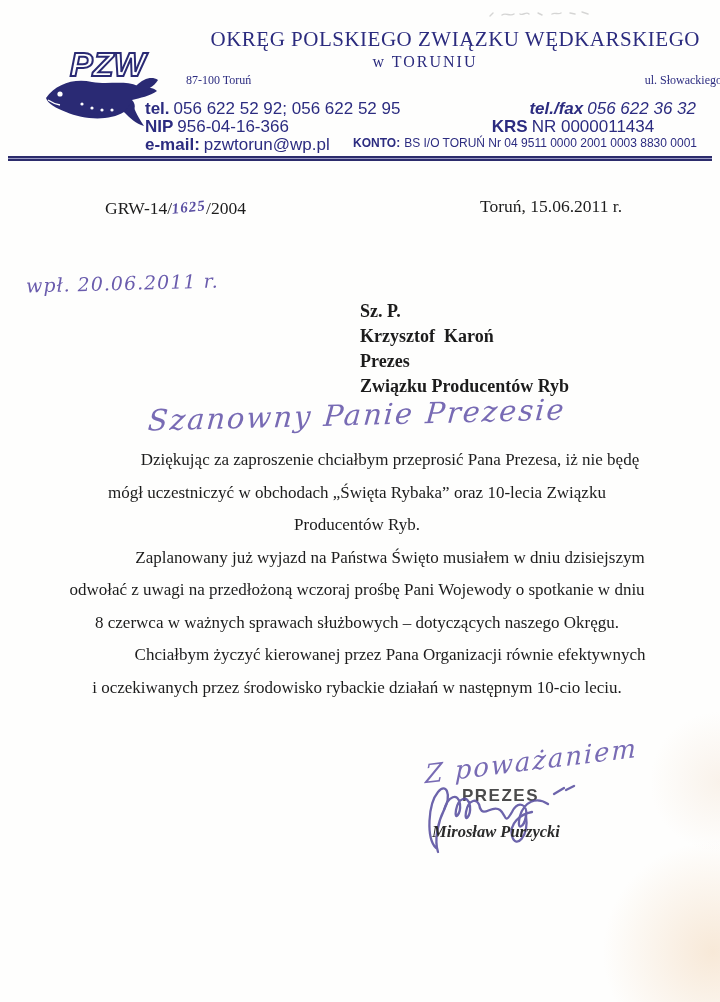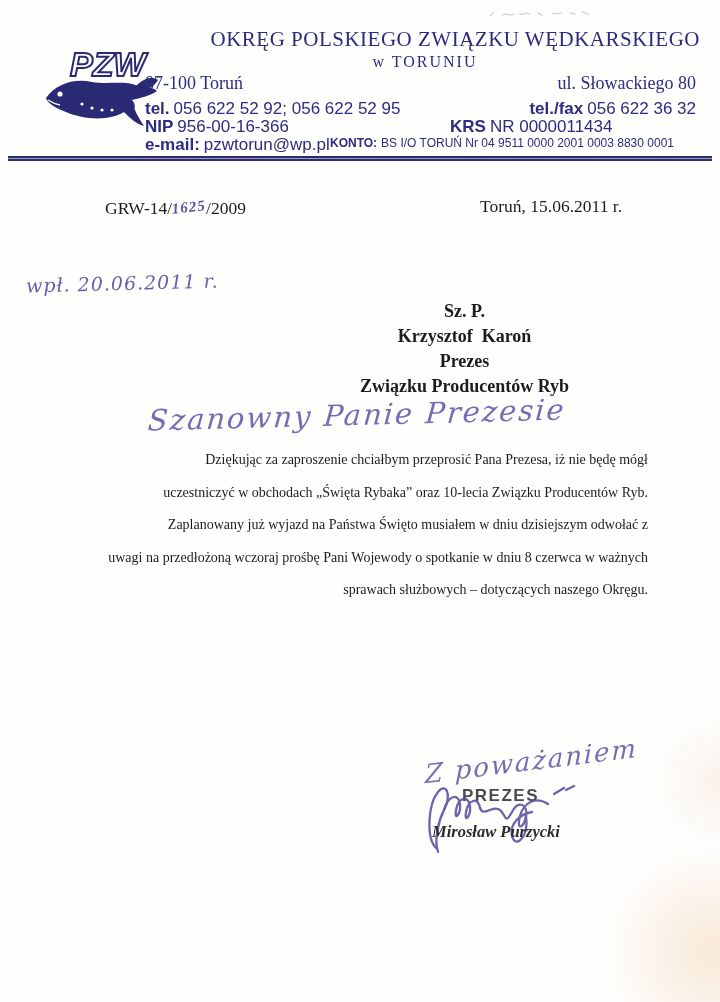--- a/index.html
+++ b/index.html
@@ -11,21 +11,21 @@
       radial-gradient(circle at 99% 95%, rgba(242,215,185,0.55), rgba(242,215,185,0) 110px),
       radial-gradient(circle at 100% 78%, rgba(240,220,200,0.35), rgba(240,220,200,0) 70px),
       #fefefd;
     font-family:"Liberation Serif", serif;
     color:#1c1c1c;
     overflow:hidden;
   }
   .abs{position:absolute;}
   .sansline{font-family:"Liberation Sans", sans-serif;font-size:17px;color:#2c2c80;white-space:nowrap;}
   .sansline .lbl{font-weight:bold;margin-right:4px;}
-  .serifline{font-size:18px;color:#2c2c80;white-space:nowrap;}
+  .serifline{font-size:12px;color:#2c2c80;white-space:nowrap;margin-left:41px;}
   .org-title{font-size:21px;letter-spacing:0.5px;color:#2b2b7e;text-align:center;white-space:nowrap;}
   .org-sub{font-size:16px;letter-spacing:2px;color:#2b2b7e;text-align:center;}
   .rule{
     left:8px;top:156px;width:704px;height:5px;
     background:linear-gradient(to bottom,#2c2c6c 0 2px,#9b9bc4 2px 3px,#2c2c6c 3px 5px);
   }
   .refline{font-size:17.5px;white-space:nowrap;}
   .hand-number{
     font-style:italic;font-weight:bold;font-size:15px;color:#5a4fa2;
     display:inline-block;transform:rotate(-6deg) translateY(-2px);letter-spacing:1px;
@@ -33,22 +33,22 @@
   .dateline{font-size:17.5px;white-space:nowrap;}
   .handwriting{
     color:#6a5cad;font-style:italic;
     font-family:"DejaVu Serif", serif;
     white-space:nowrap;
   }
   .received{font-size:19px;letter-spacing:1px;transform:rotate(-1.5deg);}
   .salutation{font-size:29px;letter-spacing:2px;transform:rotate(-1.5deg) skewX(-6deg);opacity:.9;}
   .valediction{font-size:26px;letter-spacing:2px;transform:rotate(-7deg) skewX(-8deg);opacity:.9;}
   .recipient{font-weight:bold;font-size:18px;line-height:25px;}
-  .recipient div{white-space:pre-wrap;text-align:center;}
-  .body-text{width:582px;font-size:14px;line-height:32.5px;text-align:right;}
+  .recipient div{white-space:pre-wrap;}
+  .body-text{width:582px;font-size:17px;line-height:32.5px;text-align:center;}
   .body-text p{margin:0;text-indent:66px;}
   .stamp-title{
     font-family:"Liberation Sans", sans-serif;font-weight:bold;font-size:17px;
     color:#4b4b4b;letter-spacing:1.5px;white-space:nowrap;
   }
   .signer-name{font-weight:bold;font-style:italic;font-size:16.5px;color:#2b2b2b;white-space:nowrap;}
   .logo-box{left:40px;top:42px;width:122px;height:102px;}
   .smudge{left:486px;top:6px;opacity:0.35;}
 </style>
 </head>
@@ -81,59 +81,60 @@
 
   <div class="abs org-title" style="left:150px;top:27px;width:550px;text-align:right;">OKRĘG POLSKIEGO ZWIĄZKU WĘDKARSKIEGO</div>
   <div class="abs org-sub" style="left:150px;top:53px;width:550px;">w TORUNIU</div>
 
   <div class="abs serifline" style="left:145px;top:73px;">87-100 Toruń</div>
   <div class="abs serifline" style="left:450px;top:73px;width:246px;text-align:right;">ul. Słowackiego 80</div>
 
   <div class="abs sansline" style="left:145px;top:99px;">
     <span class="lbl">tel.</span><span>056 622 52 92; 056 622 52 95</span>
   </div>
-  <div class="abs sansline" style="left:450px;top:99px;width:246px;text-align:right;">
+  <div class="abs sansline" style="left:450px;top:99px;width:246px;text-align:right;font-style:italic;">
     <span class="lbl">tel./fax</span><span>056 622 36 32</span>
   </div>
 
   <div class="abs sansline" style="left:145px;top:117px;">
-    <span class="lbl">NIP</span><span>956-00-16-366</span>
+    <span class="lbl">NIP</span><span>956-04-16-366</span>
   </div>
-  <div class="abs sansline" style="left:450px;top:117px;width:246px;text-align:left;">
+  <div class="abs sansline" style="left:450px;top:117px;width:246px;text-align:center;">
     <span class="lbl">KRS</span><span>NR 0000011434</span>
   </div>
 
   <div class="abs sansline" style="left:145px;top:135px;">
     <span class="lbl">e-mail:</span><span>pzwtorun@wp.pl</span>
   </div>
-  <div class="abs sansline" style="left:330px;top:136px;width:367px;text-align:left;font-size:12px;">
+  <div class="abs sansline" style="left:330px;top:136px;width:367px;text-align:right;font-size:12px;">
     <span class="lbl">KONTO:</span><span>BS I/O TORUŃ Nr 04 9511 0000 2001 0003 8830 0001</span>
   </div>
 
   <div class="abs rule"></div>
 
   <div class="abs refline" style="left:105px;top:198px;">
-    <span>GRW-14/</span><span class="hand-number">1625</span><span>/2009</span>
+    <span>GRW-14/</span><span class="hand-number">1625</span><span>/2004</span>
   </div>
   <div class="abs dateline" style="left:480px;top:196px;">Toruń, 15.06.2011 r.</div>
 
   <div class="abs handwriting received" style="left:26px;top:272px;">wpł. 20.06.2011 r.</div>
 
   <div class="abs recipient" style="left:360px;top:299px;">
     <div>Sz. P.</div>
     <div>Krzysztof  Karoń</div>
     <div>Prezes</div>
     <div>Związku Producentów Ryb</div>
   </div>
 
   <div class="abs handwriting salutation" style="left:148px;top:398px;">Szanowny Panie Prezesie</div>
 
   <div class="abs body-text" style="left:66px;top:444px;">
     <p>Dziękując za zaproszenie chciałbym przeprosić Pana Prezesa, iż nie będę mógł uczestniczyć w obchodach „Święta Rybaka” oraz 10-lecia Związku Producentów Ryb.</p>
     <p>Zaplanowany już wyjazd na Państwa Święto musiałem w dniu dzisiejszym odwołać z uwagi na przedłożoną wczoraj prośbę Pani Wojewody o spotkanie w dniu 8 czerwca w ważnych sprawach służbowych – dotyczących naszego Okręgu.</p>
+    <p>Chciałbym życzyć kierowanej przez Pana Organizacji równie efektywnych i oczekiwanych przez środowisko rybackie działań w następnym 10-cio leciu.</p>
   </div>
 
   <div class="abs handwriting valediction" style="left:424px;top:746px;">Z poważaniem</div>
 
   <div class="abs stamp-title" style="left:462px;top:786px;">PREZES</div>
 
   <svg class="abs" style="left:408px;top:752px;" width="190" height="110" viewBox="0 0 190 110">
     <g stroke="#594fa0" stroke-width="2.3" fill="none" stroke-linecap="round" opacity="0.88">
       <path d="M28,96 C18,86 20,52 30,40 C38,30 44,42 36,58 C30,70 26,88 30,100"></path>
       <path d="M36,58 C40,44 50,40 52,52 C53,62 46,70 48,58 C50,46 60,42 62,54 C63,64 56,72 58,60 C60,48 70,44 72,56"></path>

